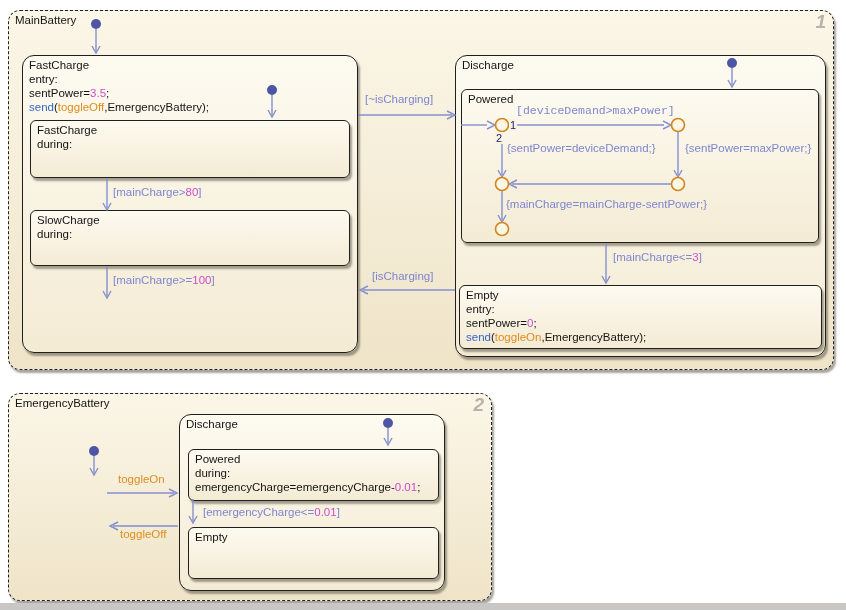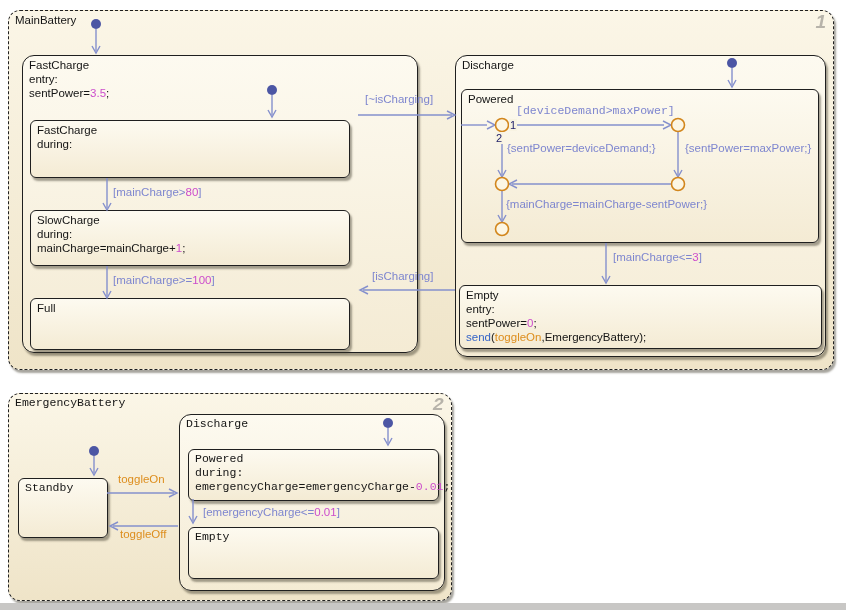--- a/index.html
+++ b/index.html
@@ -35,47 +35,42 @@
 </style>
 </head>
 <body>
 
 <div class="canvas">
 
   <div class="state superstate" style="left:8px;top:10px;width:826px;height:360px;">
     <div class="txt">MainBattery</div>
     <div class="corner-num">1</div>
 
-    <div class="state" style="left:13px;top:44px;width:396px;height:298px;border-radius:12px;text-decoration:underline;">
+    <div class="state" style="left:13px;top:44px;width:336px;height:298px;border-radius:12px;text-decoration:underline;">
       <div class="txt">
         <div>FastCharge</div>
         <div>entry:</div>
         <div><span>sentPower=</span><span class="num">3.5</span><span>;</span></div>
+        <div><span class="kw">send</span><span>(</span><span class="event">toggleOff</span><span>,EmergencyBattery);</span></div>
       </div>
 
       <div class="state" style="left:7px;top:64px;width:320px;height:58px;">
         <div class="txt">
           <div>FastCharge</div>
           <div>during:</div>
         </div>
       </div>
 
       <div class="state" style="left:7px;top:154px;width:320px;height:56px;">
         <div class="txt">
           <div>SlowCharge</div>
           <div>during:</div>
-          <div><span>mainCharge=mainCharge+</span><span class="num">1</span><span>;</span></div>
-        </div>
-      </div>
-
-      <div class="state" style="left:7px;top:242px;width:320px;height:52px;">
-        <div class="txt">
-          <div>Full</div>
-        </div>
-      </div>
+        </div>
+      </div>
+
     </div>
 
     <div class="state" style="left:446px;top:44px;width:371px;height:302px;border-radius:12px;">
       <div class="txt">
         <div>Discharge</div>
       </div>
 
       <div class="state" style="left:5px;top:33px;width:358px;height:154px;">
         <div class="txt">
           <div>Powered</div>
@@ -86,29 +81,24 @@
         <div class="txt">
           <div>Empty</div>
           <div>entry:</div>
           <div><span>sentPower=</span><span class="num">0</span><span>;</span></div>
           <div><span class="kw">send</span><span>(</span><span class="event">toggleOn</span><span>,EmergencyBattery);</span></div>
         </div>
       </div>
     </div>
   </div>
 
-  <div class="state superstate" style="left:8px;top:393px;width:444px;height:208px;font-family:Liberation Mono, monospace;">
+  <div class="state superstate" style="left:8px;top:393px;width:484px;height:208px;">
     <div class="txt">EmergencyBattery</div>
     <div class="corner-num">2</div>
 
-    <div class="state" style="left:9px;top:84px;width:90px;height:60px;">
-      <div class="txt">
-        <div>Standby</div>
-      </div>
-    </div>
 
     <div class="state" style="left:170px;top:20px;width:266px;height:177px;border-radius:12px;">
       <div class="txt">
         <div>Discharge</div>
       </div>
 
       <div class="state" style="left:8px;top:34px;width:251px;height:52px;">
         <div class="txt">
           <div>Powered</div>
           <div>during:</div>

